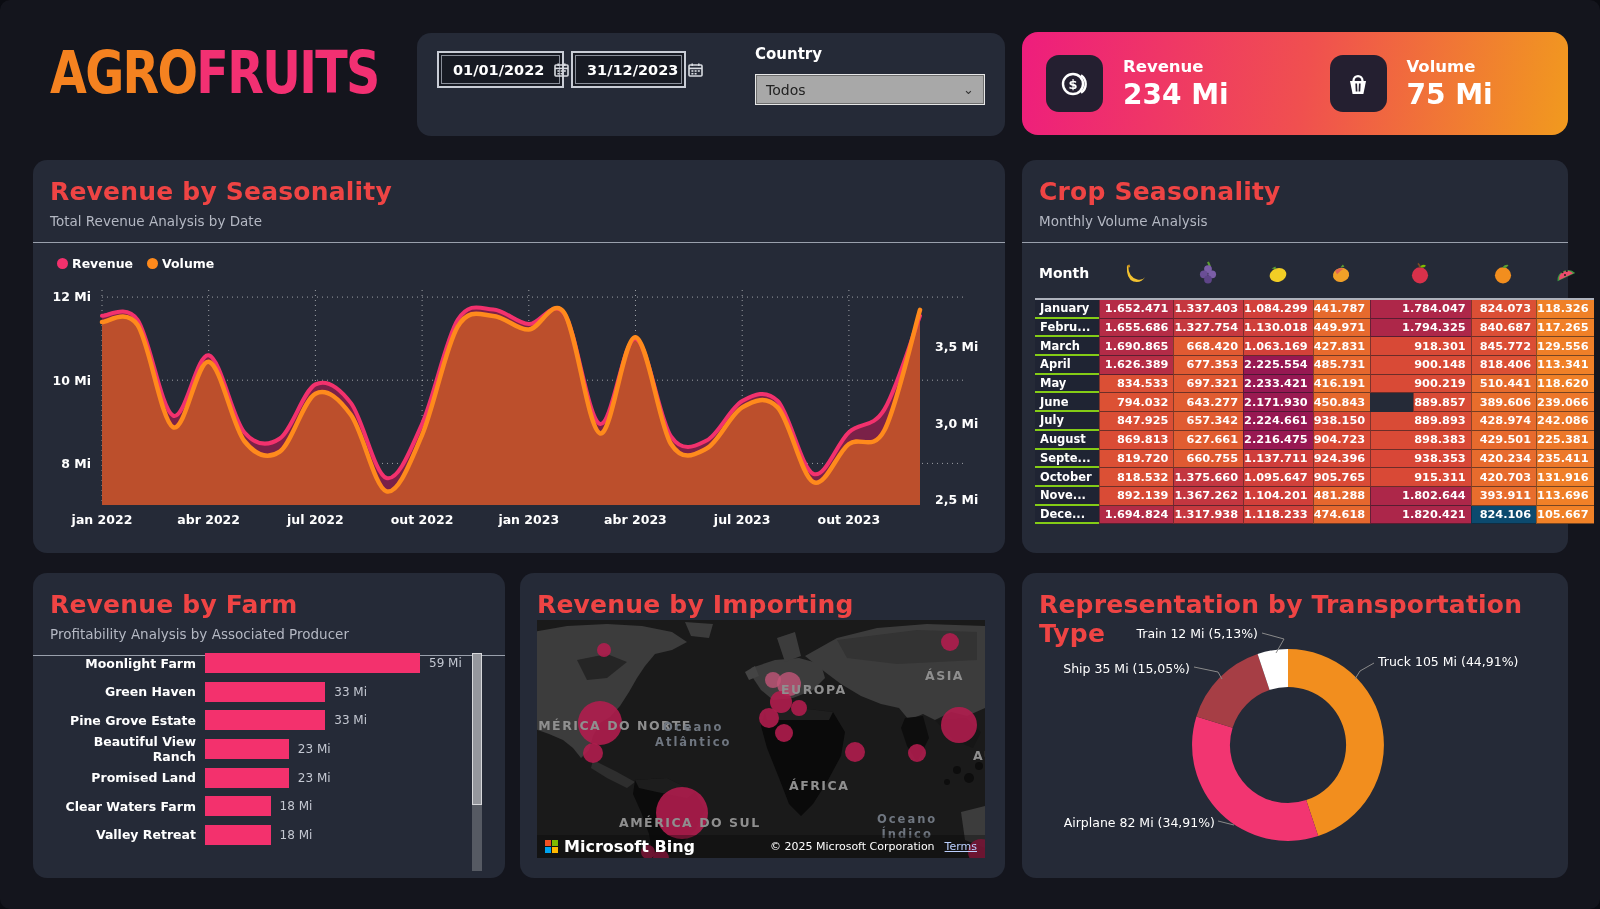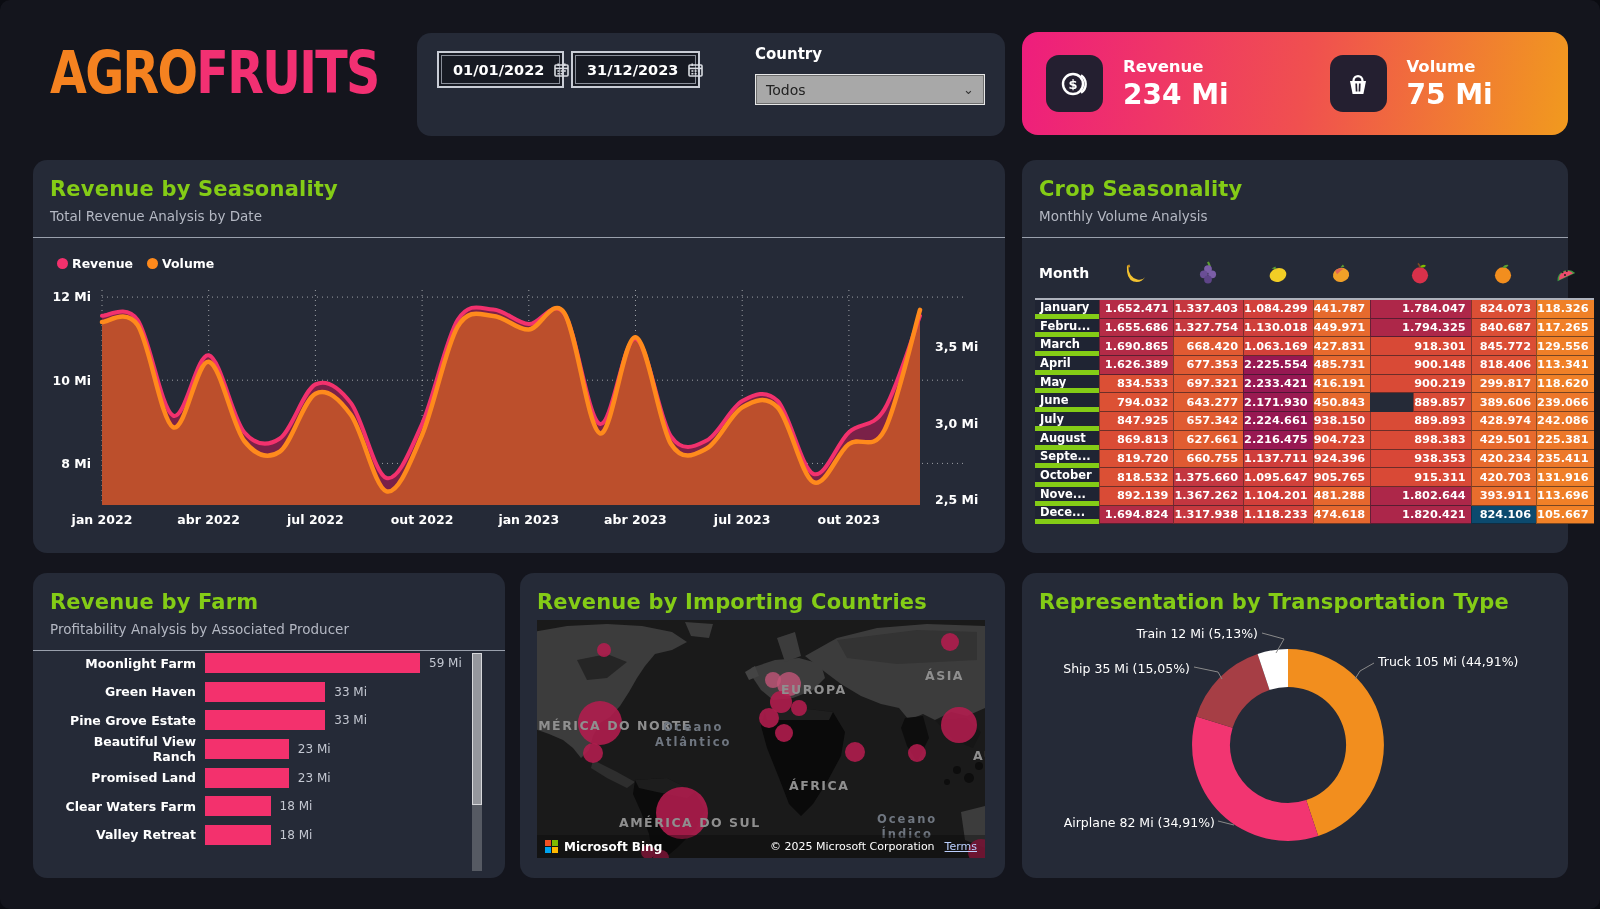--- a/index.html
+++ b/index.html
@@ -9,21 +9,21 @@
   
   .logo { position:absolute; left:50px; top:38px; font-size:58px; font-weight:800; letter-spacing:-2px;
           transform:scaleX(.82); transform-origin:left center; line-height:70px; white-space:nowrap; }
   .logo .agro { color:#F58220; } .logo .fruits { color:#F23072; }
 
   .filter-panel { position:absolute; left:417px; top:33px; width:588px; height:103px;
                   background:#252a37; border-radius:14px; }
   .date-box { position:absolute; top:18px; height:37px; background:#171a23; border:2px solid #c9cdd6;
               display:flex; align-items:center; gap:10px; padding:0 10px 0 14px; color:#fff;
               font-weight:700; font-size:14.5px; box-shadow:inset 0 0 0 2px #171a23, inset 0 0 0 3px #8a8f9a; }
-  .date-from { left:20px; width:127px; } .date-to { left:154px; width:129px; }
+  .date-from { left:20px; width:127px; } .date-to { left:154px; width:115px; }
   .cal-icon { width:15px; height:14px; flex:0 0 auto; }
   .country-wrap { position:absolute; left:338px; top:12px; width:230px; }
   .country-label { color:#fff; font-weight:700; font-size:15px; }
   .country-select { margin-top:11px; height:31px; background:#a8a8a8; border:1px solid #e7e7e7;
                     display:flex; align-items:center; justify-content:space-between; padding:0 10px;
                     color:#222; font-size:14px; cursor:pointer; box-shadow:inset 0 0 0 1px #6e6e6e; }
   .chev { font-size:13px; color:#333; }
 
   .kpi-card { position:absolute; left:1022px; top:32px; width:546px; height:103px; border-radius:16px;
               background:linear-gradient(100deg,#ee1d7d 0%,#f0504f 52%,#f19a1e 100%);
@@ -35,21 +35,21 @@
   .kpi-value { color:#fff; font-weight:800; font-size:28px; margin-top:2px; }
 
   
   .panel { position:absolute; background:#252a37; border-radius:14px; }
   .p-season { left:33px;  top:160px; width:972px; height:393px; }
   .p-crop   { left:1022px; top:160px; width:546px; height:393px; }
   .p-farm   { left:33px;  top:573px; width:472px; height:305px; }
   .p-map    { left:520px; top:573px; width:485px; height:305px; }
   .p-donut  { left:1022px; top:573px; width:546px; height:305px; }
 
-  .p-title { color:#84cc16; font-weight:700; font-size:21px; letter-spacing:.2px; }
+  .p-title { color:#ef4444; font-weight:700; font-size:25px; letter-spacing:.2px; }
   .p-sub   { color:#b4b8c3; font-size:13.5px; margin-top:7px; }
   .p-head  { padding:17px 16px 0 17px; }
   .p-sep   { border:none; border-top:1px solid #9aa0ac; margin-top:13px; }
 
   
   .legend { position:absolute; left:24px; top:96px; display:flex; gap:14px; align-items:center; }
   .legend-item { display:flex; align-items:center; gap:4px; color:#fff; font-weight:700; font-size:12.5px; cursor:pointer; }
   .legend-dot { width:11px; height:11px; border-radius:50%; }
   .axis-lab { position:absolute; color:#fff; font-weight:700; font-size:12.5px; }
   .yl { left:8px; width:50px; text-align:right; }
@@ -58,41 +58,41 @@
   #season-svg { position:absolute; left:69px; top:130px; overflow:visible; }
 
   
   .crop-grid { position:absolute; left:13px; top:88px; right:7px; display:grid;
                grid-template-columns:64px repeat(7,1fr); }
   .crop-grid .hcell { height:52px; display:flex; align-items:center; justify-content:center;
                       border-bottom:2px solid #aeb2bc; }
   .crop-grid .hmonth { justify-content:flex-start; color:#fff; font-weight:700; font-size:14px; padding-left:4px; }
   .crop-grid .mcell { background:#1f2433; color:#fff; font-weight:700; font-size:11.5px;
                       display:flex; align-items:center; padding-left:5px; height:18.7px;
-                      border-bottom:5px solid #84cc16; white-space:nowrap; overflow:hidden; }
+                      border-bottom:2px solid #84cc16; white-space:nowrap; overflow:hidden; }
   .crop-grid .vcell { color:#fff; font-weight:700; font-size:11.3px; display:flex; align-items:center;
                       justify-content:flex-end; padding-right:5px; height:18.7px;
                       border-bottom:1px solid rgba(20,22,30,.55); border-left:1px solid rgba(20,22,30,.45); }
 
   
   .farm-rows { position:absolute; left:17px; top:76px; width:430px; }
   .farm-row { display:flex; align-items:center; height:28.6px; }
   .farm-name { width:155px; text-align:right; color:#fff; font-weight:700; font-size:12.5px; padding-right:9px; flex:0 0 auto; }
   .farm-bar { height:20px; background:#F3316D; cursor:pointer; }
   .farm-val { color:#c4c8d2; font-size:12px; margin-left:9px; white-space:nowrap; }
   .scrollbar { position:absolute; left:439px; top:80px; width:10px; height:218px; background:#565a63; }
   .scroll-thumb { position:absolute; left:0; top:0; width:10px; height:152px; background:#95979d; border:1px solid #d7d8db; cursor:grab; }
 
   
   .map-box { position:absolute; left:17px; top:47px; width:448px; height:238px; background:#191919; overflow:hidden; }
   .map-label { position:absolute; color:#8f8f8f; font-weight:700; font-size:12.5px; letter-spacing:1.5px; white-space:nowrap; }
   .ocean-label { position:absolute; color:#6f7680; font-weight:700; font-size:11.5px; letter-spacing:2px; text-align:center; line-height:15px; white-space:pre-line; }
   .map-attr { position:absolute; left:0; right:0; bottom:0; height:23px; background:rgba(10,10,10,.35);
               display:flex; align-items:center; justify-content:space-between; padding:0 8px; }
-  .bing { display:flex; align-items:center; gap:6px; color:#fff; font-weight:700; font-size:12px; }
+  .bing { display:flex; align-items:center; gap:6px; color:#fff; font-weight:700; font-size:16px; }
   .ms-logo { width:13px; height:13px; display:grid; grid-template-columns:6px 6px; grid-template-rows:6px 6px; gap:1px; }
   .ms-logo span:nth-child(1){background:#F25022}.ms-logo span:nth-child(2){background:#7FBA00}
   .ms-logo span:nth-child(3){background:#00A4EF}.ms-logo span:nth-child(4){background:#FFB900}
   .copy { color:#fff; font-size:11px; display:flex; gap:10px; align-items:center; }
   .terms { color:#bcd0ff; text-decoration:underline; cursor:pointer; }
 
   
   #donut-svg { position:absolute; left:0; top:0; }
   .donut-label { position:absolute; color:#fff; font-size:12.5px; white-space:nowrap; }
 </style>
@@ -315,21 +315,21 @@
         <div class="vcell" style="background: rgb(229, 103, 46);">485.731</div>
         <div class="vcell" style="background: rgb(217, 74, 54);">900.148</div>
         <div class="vcell" style="background: rgb(219, 80, 53);">818.406</div>
         <div class="vcell" style="background: rgb(240, 128, 39);">113.341</div>
         <div class="mcell">May</div>
         <div class="vcell" style="background: rgb(219, 79, 53);">834.533</div>
         <div class="vcell" style="background: rgb(223, 88, 50);">697.321</div>
         <div class="vcell" style="background: rgb(151, 24, 83);">2.233.421</div>
         <div class="vcell" style="background: rgb(231, 107, 45);">416.191</div>
         <div class="vcell" style="background: rgb(217, 74, 54);">900.219</div>
-        <div class="vcell" style="background: rgb(230, 106, 45);">299.817</div>
+        <div class="vcell" style="background: rgb(230, 106, 45);">510.441</div>
         <div class="vcell" style="background: rgb(239, 128, 39);">118.620</div>
         <div class="mcell">June</div>
         <div class="vcell" style="background: rgb(220, 81, 52); padding-left: 17px;">794.032</div>
         <div class="vcell" style="background: rgb(224, 92, 49);">643.277</div>
         <div class="vcell" style="background: rgb(154, 26, 81);">2.171.930</div>
         <div class="vcell" style="background: rgb(230, 105, 46);">450.843</div>
         <div class="vcell" style="background: rgb(217, 75, 54); margin-left: 43px;">889.857</div>
         <div class="vcell" style="background: rgb(232, 109, 44);">389.606</div>
         <div class="vcell" style="background: rgb(236, 119, 42);">239.066</div>
         <div class="mcell">July</div>

